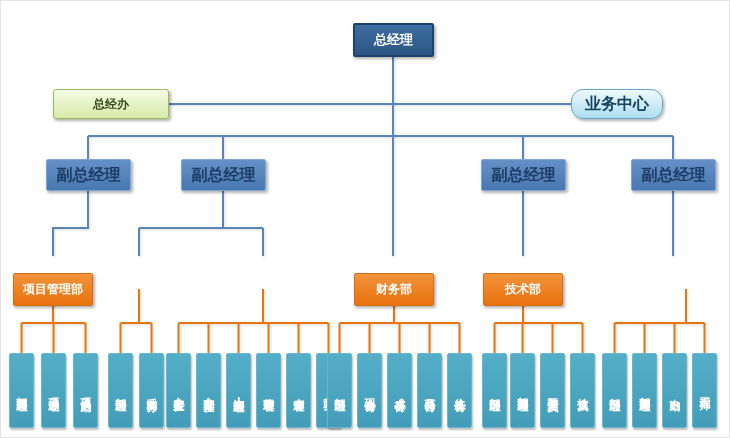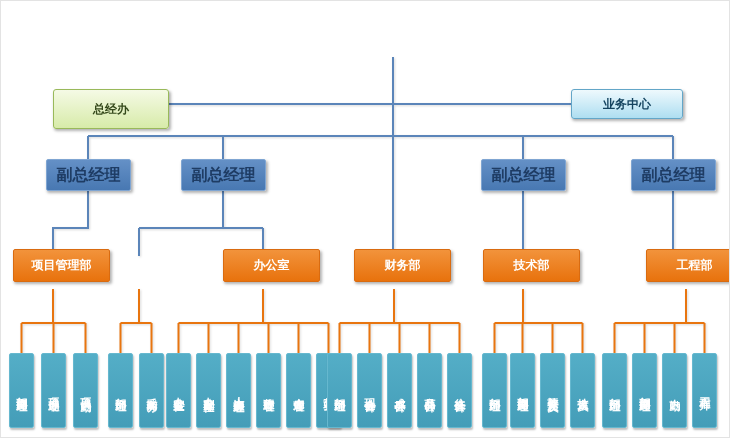--- a/index.html
+++ b/index.html
@@ -14,36 +14,36 @@
     position:absolute;display:flex;align-items:center;justify-content:center;
     font-weight:bold;box-sizing:border-box;
     box-shadow:1.5px 2px 3px rgba(0,0,0,0.30);
   }
   .root{
     left:352px;top:22px;width:81px;height:34px;
     background:linear-gradient(180deg,#3d6da1 0%,#2c5684 100%);
     border:2px solid #1e4169;color:#ffffff;font-size:13px;border-radius:2px;
   }
   .office{
-    left:52px;top:88px;width:116px;height:40px;
+    left:52px;top:88px;width:116px;height:30px;
     background:linear-gradient(180deg,#f5fae5 0%,#d7eba9 100%);
     border:1px solid #99b95a;color:#35491b;font-size:12px;border-radius:3px;
   }
   .center{
-    left:570px;top:88px;width:112px;height:30px;
+    left:570px;top:88px;width:92px;height:30px;
     background:linear-gradient(180deg,#eef9fd 0%,#aedef1 100%);
-    border:1px solid #63a6c8;color:#14435f;font-size:12px;border-radius:3px;
+    border:1px solid #63a6c8;color:#14435f;font-size:16px;border-radius:12px;
   }
   .deputy{
     top:158px;width:85px;height:32px;
     background:linear-gradient(180deg,#6490c6 0%,#4878b2 100%);
     border:1px solid #7fa5d2;color:#1e3c64;font-size:16px;border-radius:2px;
   }
   .dept{
-    top:248px;width:97px;height:33px;
+    top:272px;width:80px;height:33px;
     background:linear-gradient(180deg,#f2933b 0%,#e8720d 100%);
     border:1px solid #d96b10;color:#ffffff;font-size:12px;border-radius:2px;
   }
   .staff{
     top:352px;width:25px;height:75px;
     background:linear-gradient(180deg,#54aec7 0%,#449db8 100%);
     border:1px solid #66b8cf;color:#ffffff;font-size:11px;border-radius:2px;
     writing-mode:vertical-rl;text-orientation:upright;letter-spacing:1px;
     line-height:1;box-shadow:1px 2px 2px rgba(0,0,0,0.25);
   }
@@ -67,34 +67,33 @@
     <g stroke="#e8750f" stroke-width="2" fill="none">
       <path d="M52 288 V322 M20.5 322 H84.5 M20.5 322 V352 M52.5 322 V352 M84.5 322 V352"></path>
       <path d="M138 288 V322 M119.5 322 H150.5 M119.5 322 V352 M150.5 322 V352"></path>
       <path d="M262 288 V322 M177.5 322 H327.5 M177.5 322 V352 M207.5 322 V352 M237.5 322 V352 M267.5 322 V352 M297.5 322 V352 M327.5 322 V352"></path>
       <path d="M393 288 V322 M338.5 322 H458.5 M338.5 322 V352 M368.5 322 V352 M398.5 322 V352 M428.5 322 V352 M458.5 322 V352"></path>
       <path d="M522 288 V322 M493.5 322 H581.5 M493.5 322 V352 M521.5 322 V352 M551.5 322 V352 M581.5 322 V352"></path>
       <path d="M685 288 V322 M613.5 322 H703.5 M613.5 322 V352 M643.5 322 V352 M673.5 322 V352 M703.5 322 V352"></path>
     </g>
   </svg>
 
+  <div class="node root">总经理</div>
 
   <div class="node office">总经办</div>
   <div class="node center">业务中心</div>
 
   <div class="node deputy" style="left:45px">副总经理</div>
   <div class="node deputy" style="left:180px">副总经理</div>
   <div class="node deputy" style="left:480px">副总经理</div>
   <div class="node deputy" style="left:630px">副总经理</div>
 
   <div class="node dept" style="left:12px">项目管理部</div>
-  <div class="node dept" style="left:222px">办公室</div>
   <div class="node dept" style="left:482px">技术部</div>
   <div class="node dept" style="left:353px">财务部</div>
-  <div class="node dept" style="left:645px">工程部</div>
 
   <div class="node staff" style="left:8px">部门副经理</div>
   <div class="node staff" style="left:40px">项目助理</div>
   <div class="node staff" style="left:72px">项目内勤</div>
 
   <div class="node staff" style="left:107px">部门经理</div>
   <div class="node staff" style="left:138px">采购商务</div>
 
   <div class="node staff" style="left:165px">办公室主任</div>
   <div class="node staff" style="left:195px">办公室副主任</div>

